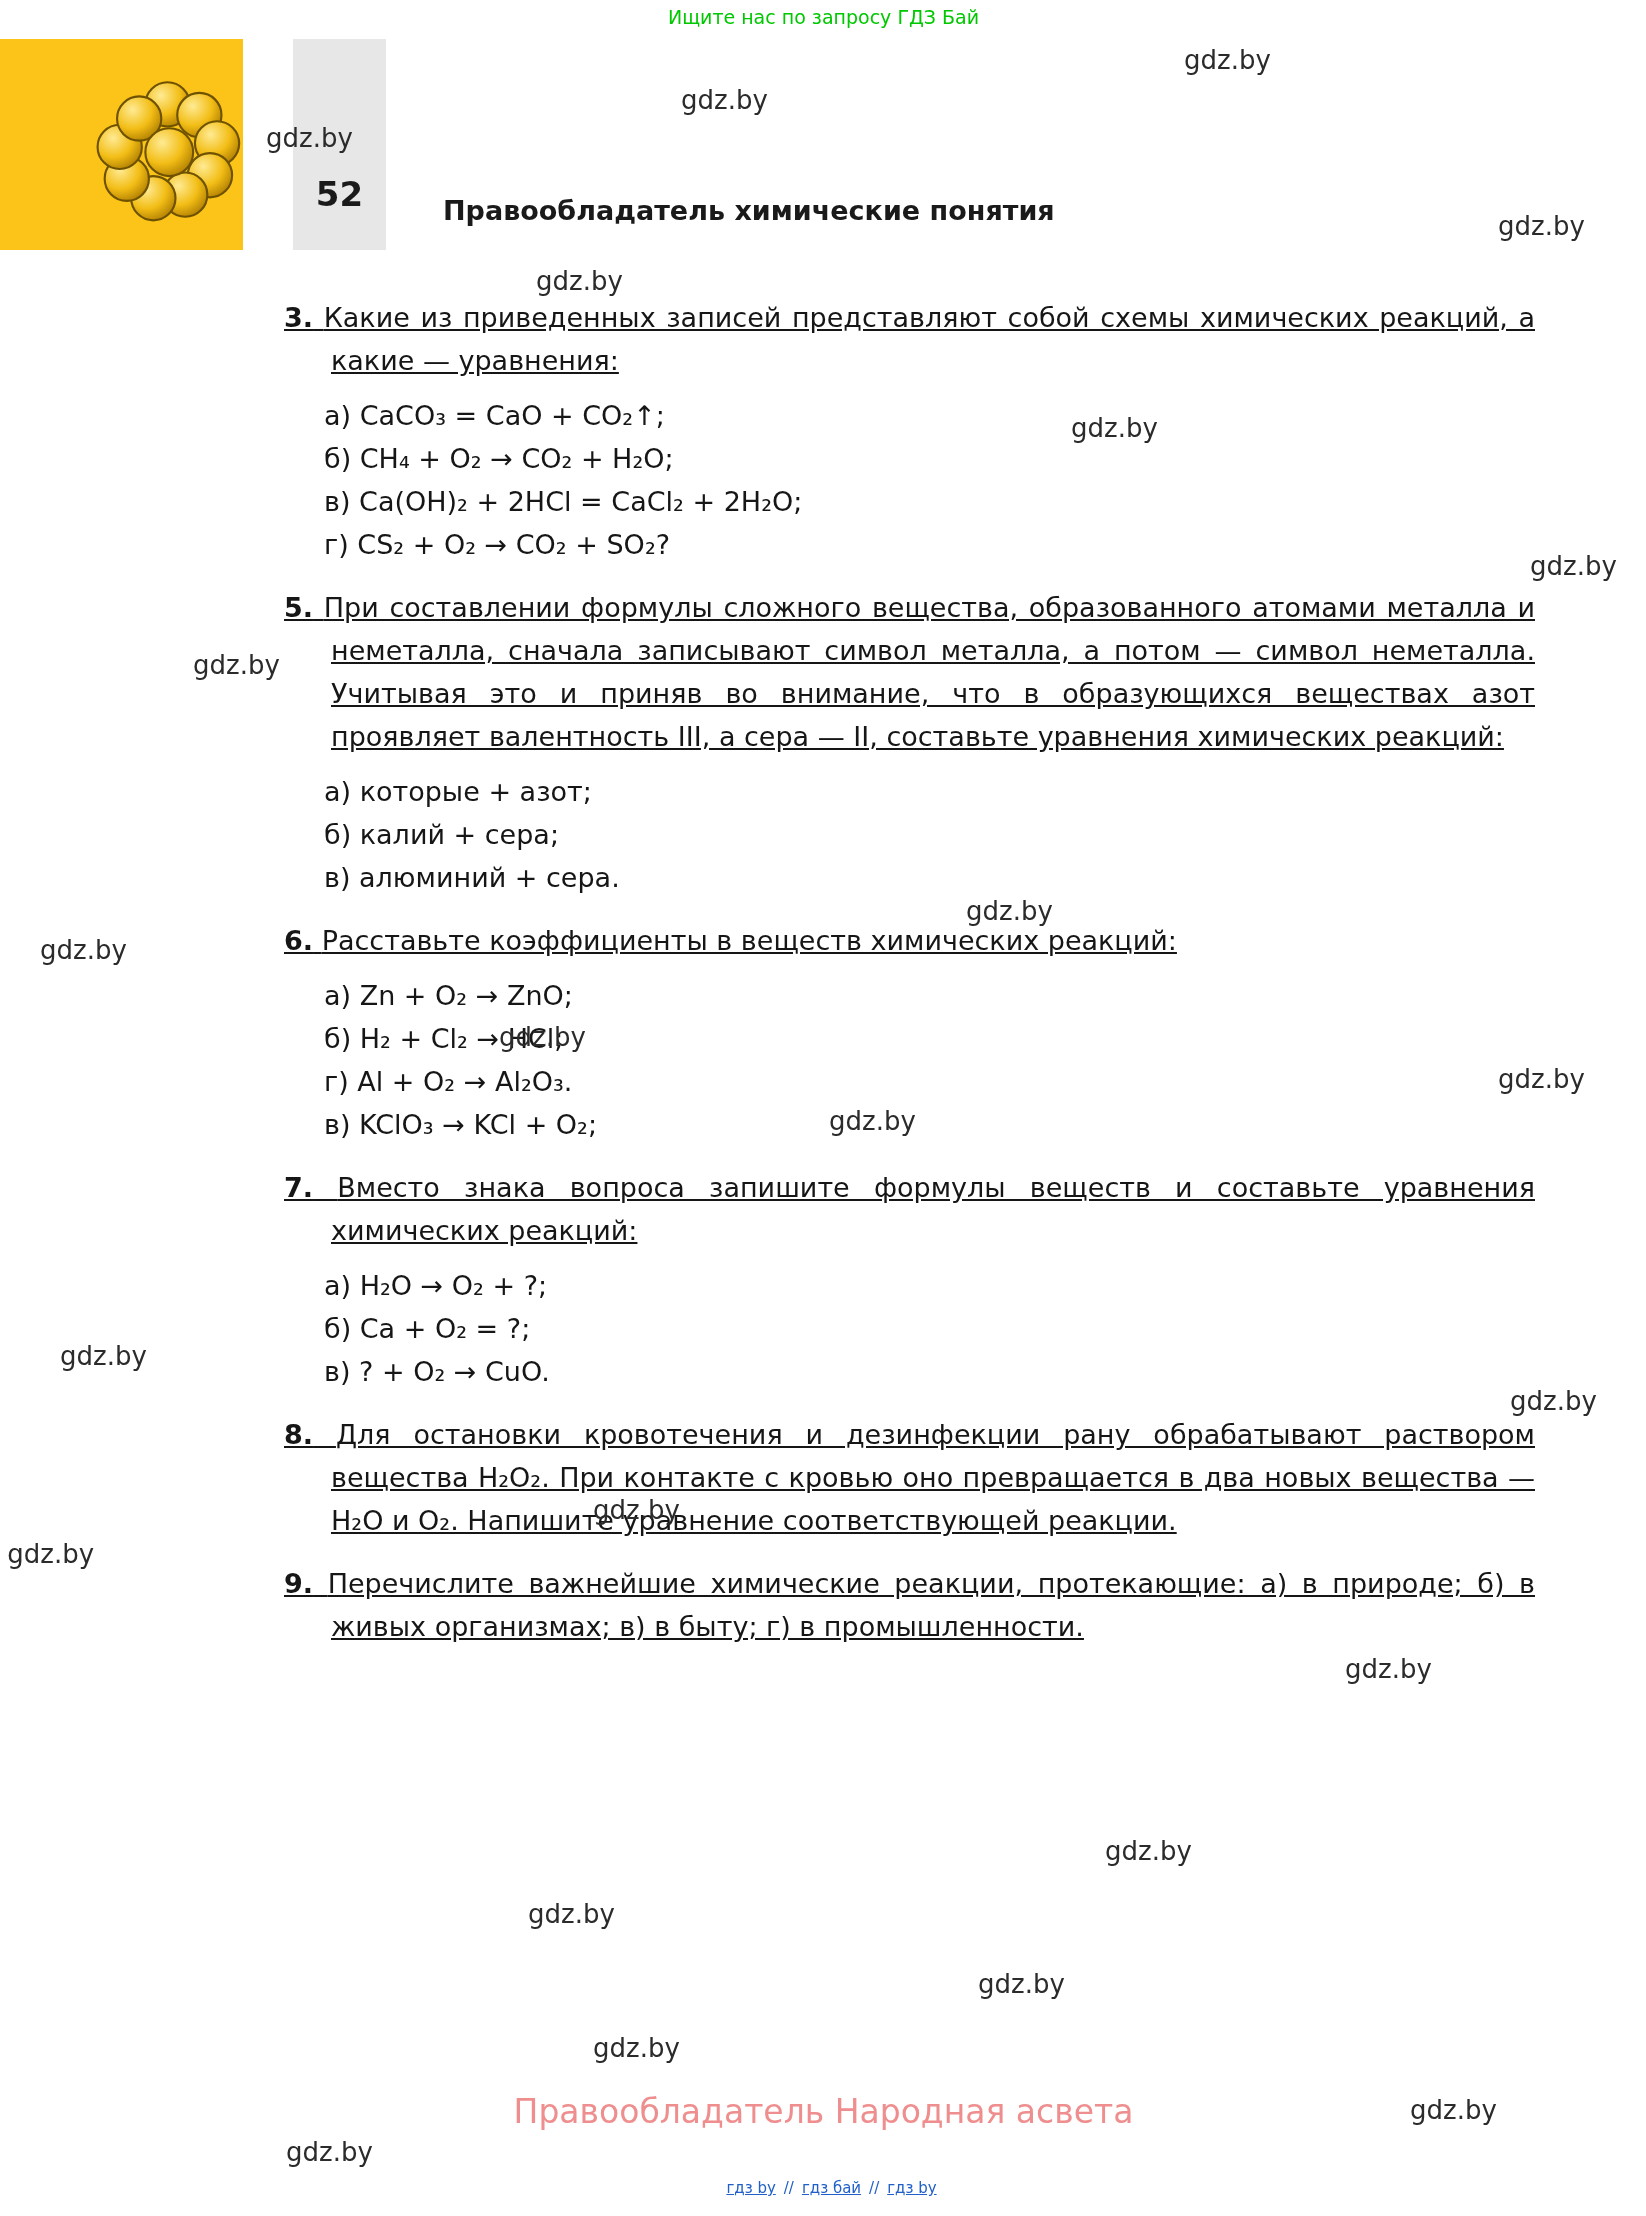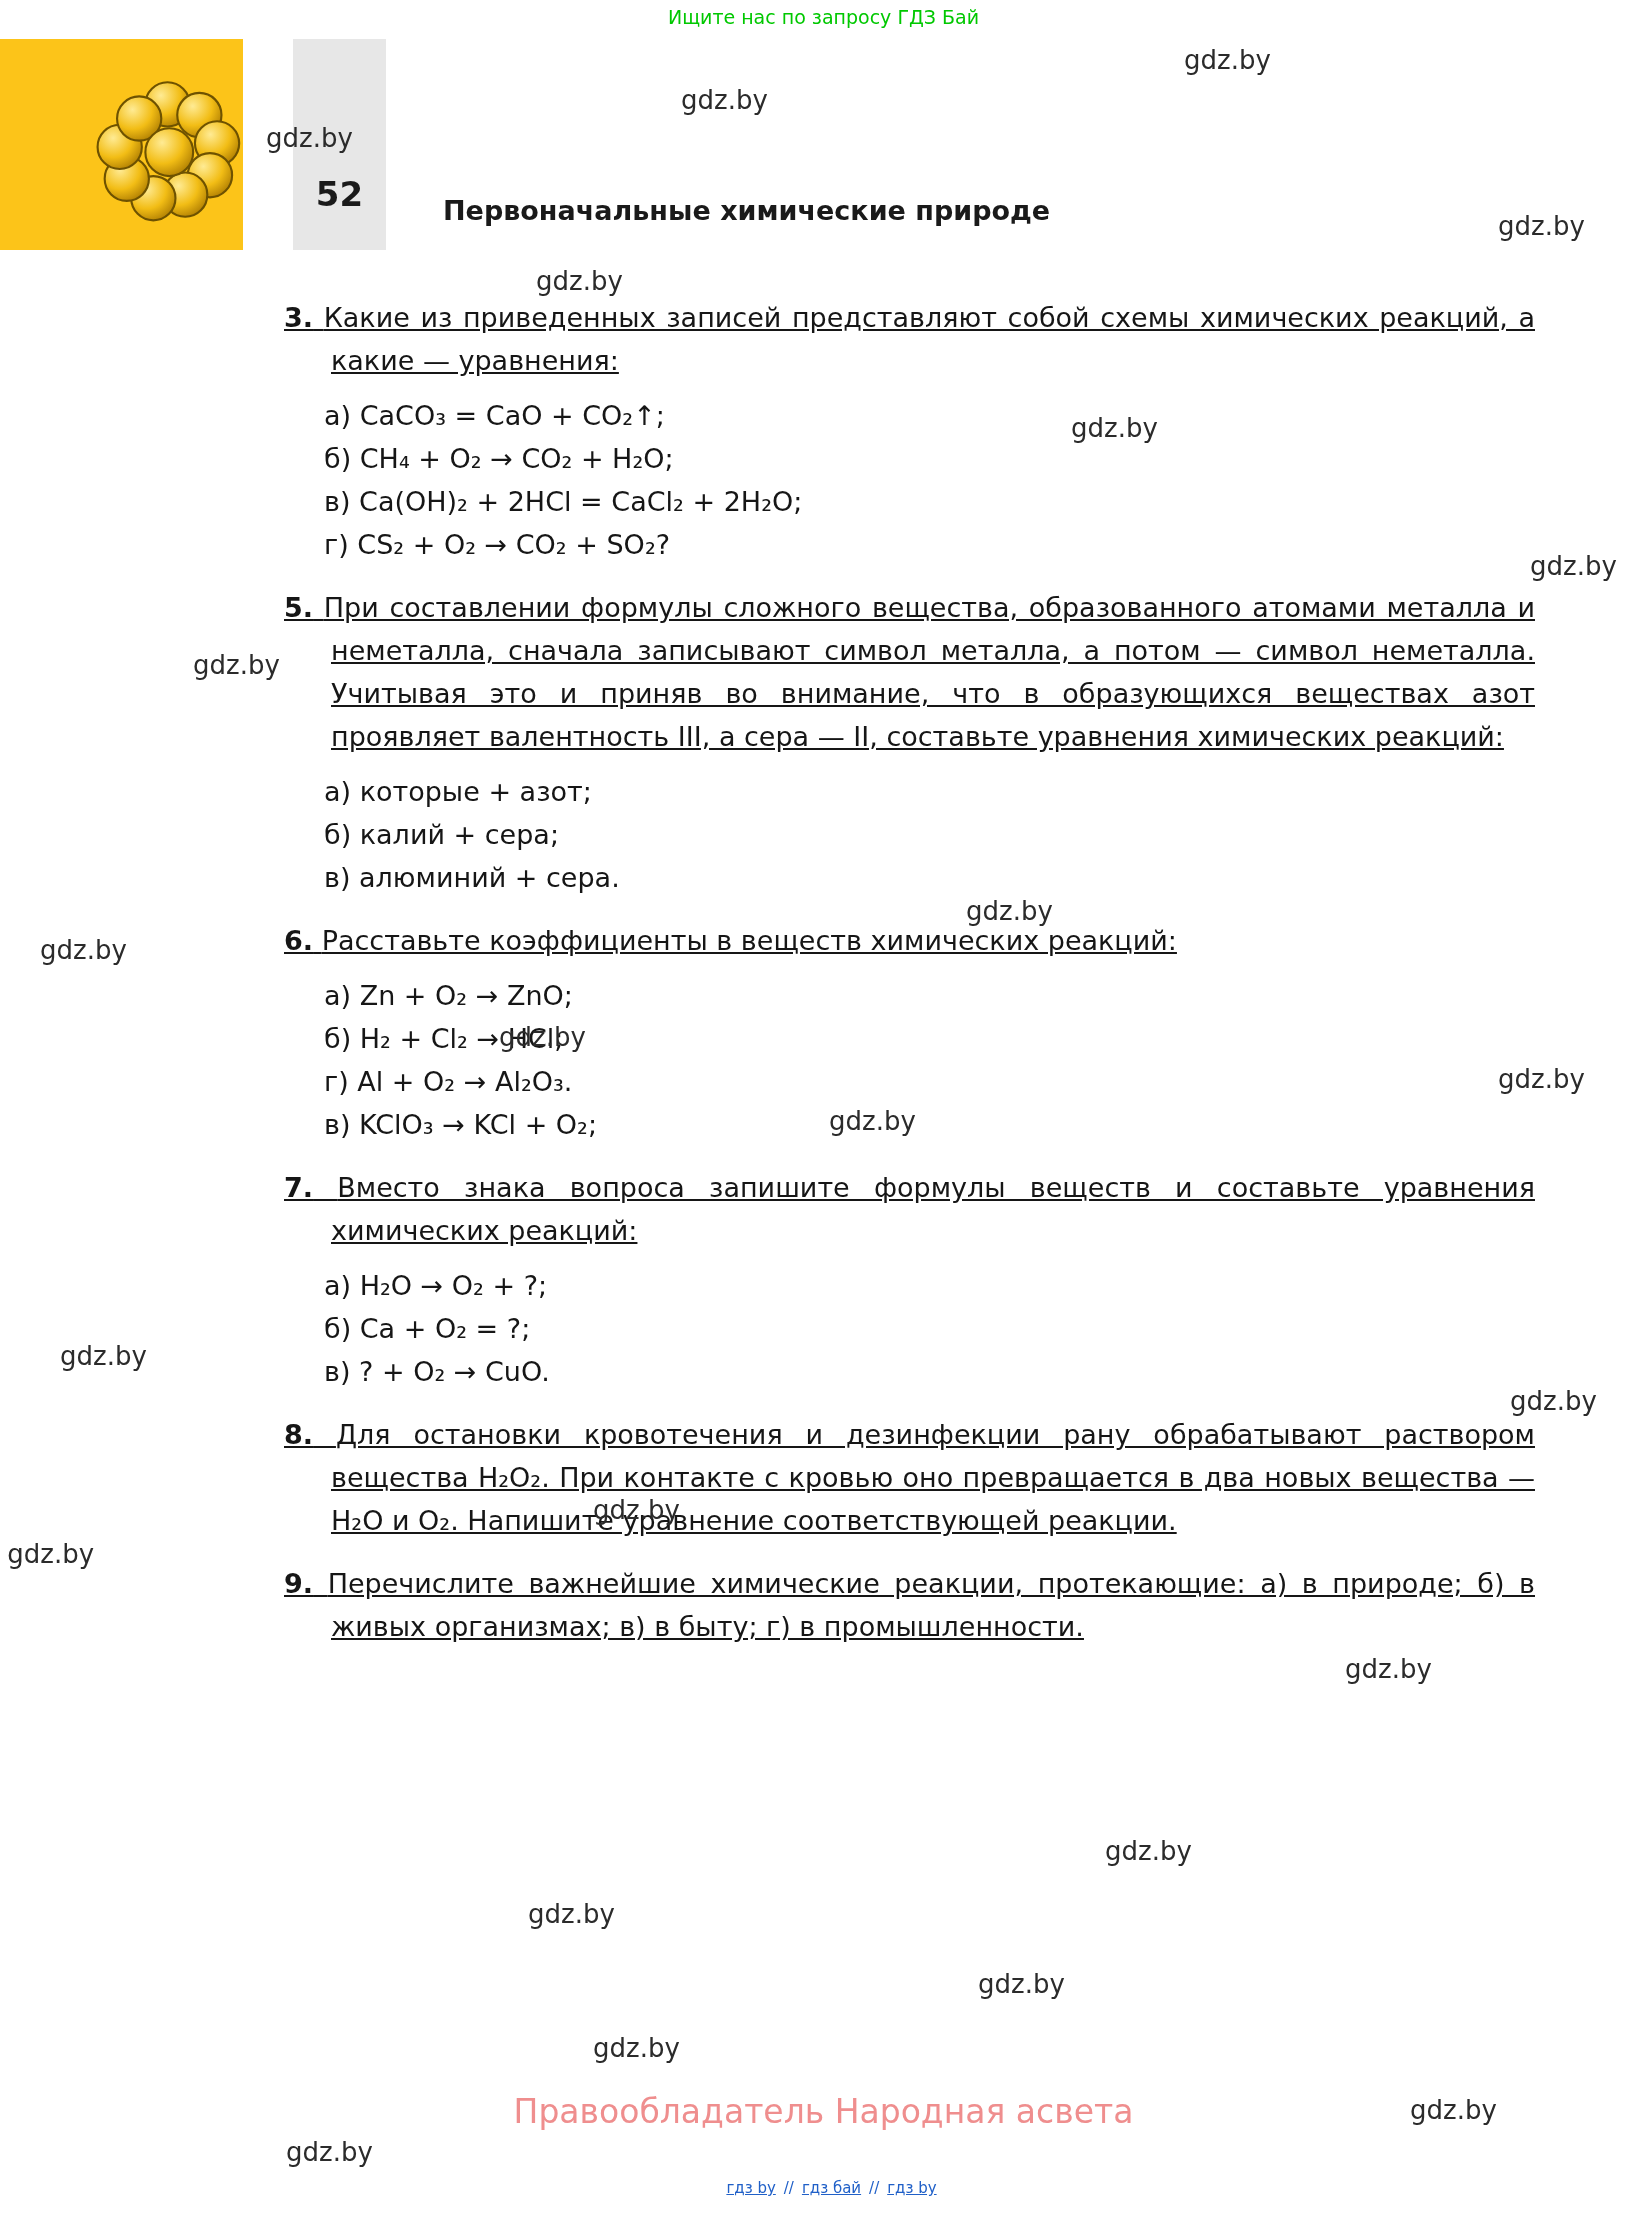--- a/index.html
+++ b/index.html
@@ -91,21 +91,21 @@
     <circle cx="60" cy="71" r="12.5"></circle>
     <circle cx="42" cy="73" r="12.5"></circle>
     <circle cx="27" cy="62" r="12.5"></circle>
     <circle cx="23" cy="44" r="12.5"></circle>
     <circle cx="34" cy="28" r="12.5"></circle>
     <circle cx="51" cy="47" r="13.5"></circle>
   </g>
 </svg>
 <div class="gray-box"></div>
 <div class="page-number">52</div>
-<div class="chapter-title">Первоначальные химические природе</div>
+<div class="chapter-title">Правообладатель химические понятия</div>
 
 <div class="content">
 
   <div class="question">
     <p class="q-text"><b class="q-num">3.</b> <span>Какие из приведенных записей представляют собой схемы химических реакций, а какие — уравнения:</span></p>
     <div class="q-items">
       <div class="q-item">а) CaCO₃ = CaO + CO₂↑;</div>
       <div class="q-item">б) CH₄ + O₂ → CO₂ + H₂O;</div>
       <div class="q-item">в) Ca(OH)₂ + 2HCl = CaCl₂ + 2H₂O;</div>
       <div class="q-item">г) CS₂ + O₂ → CO₂ + SO₂?</div>

